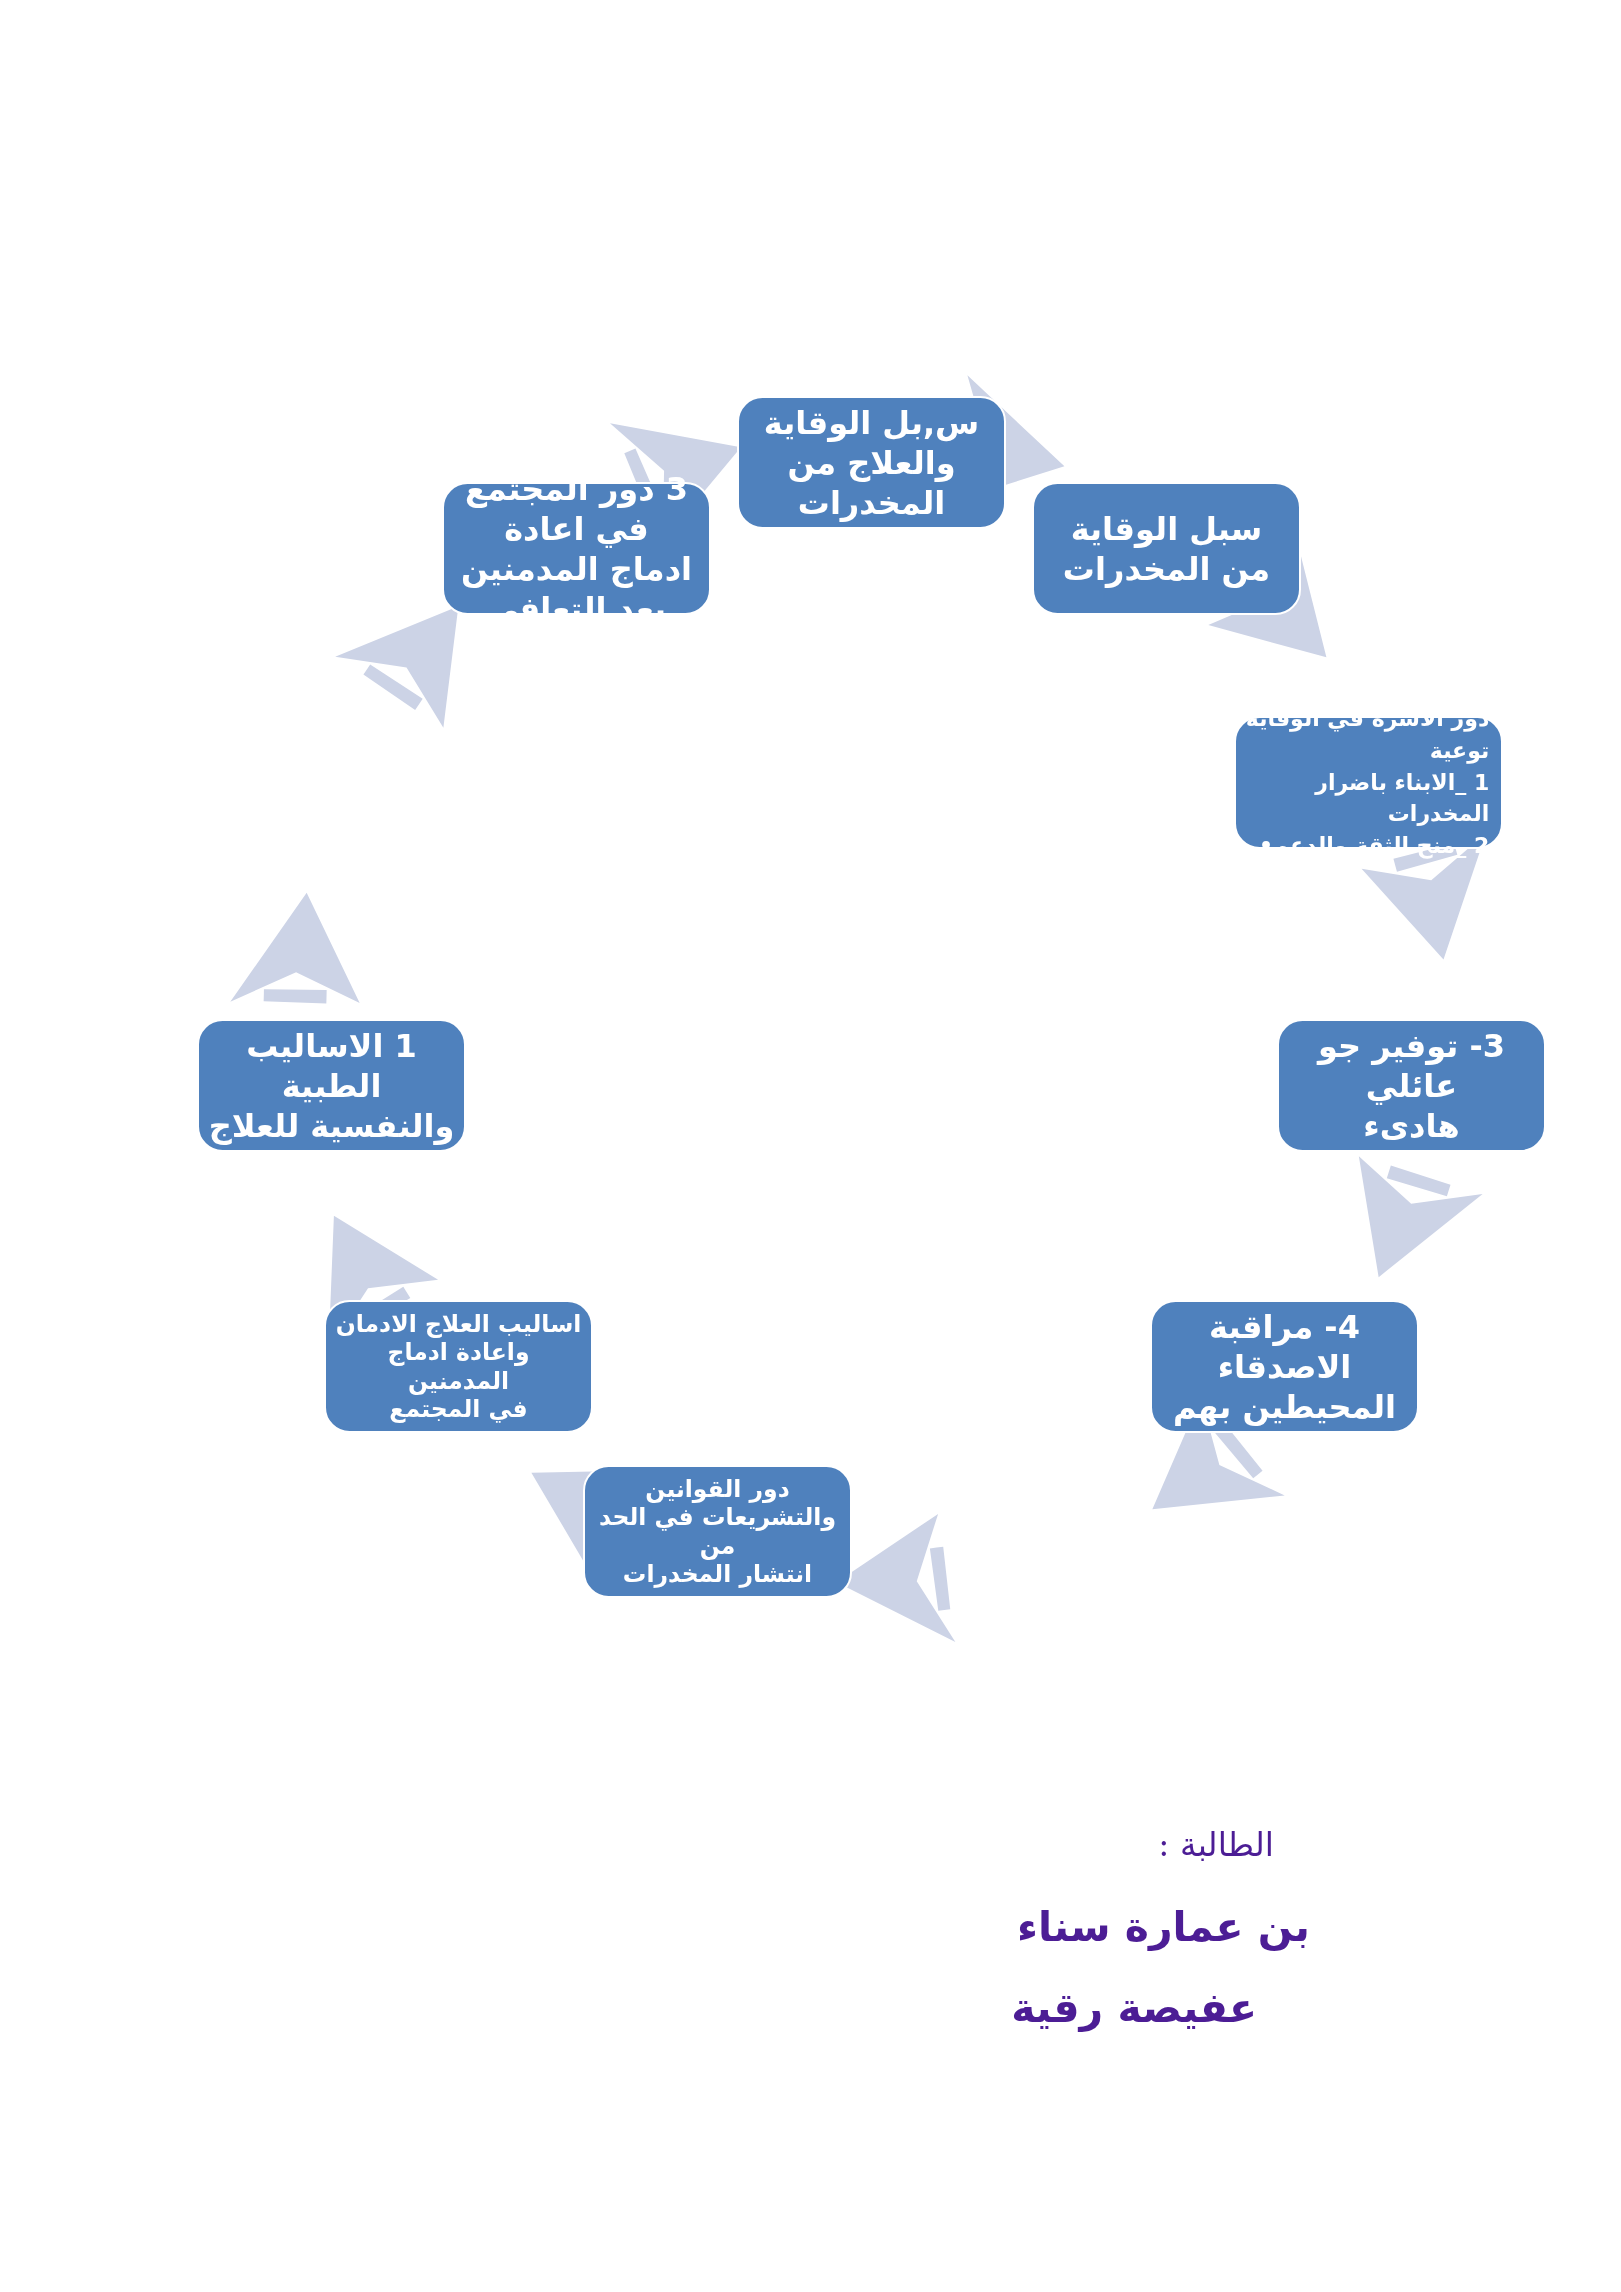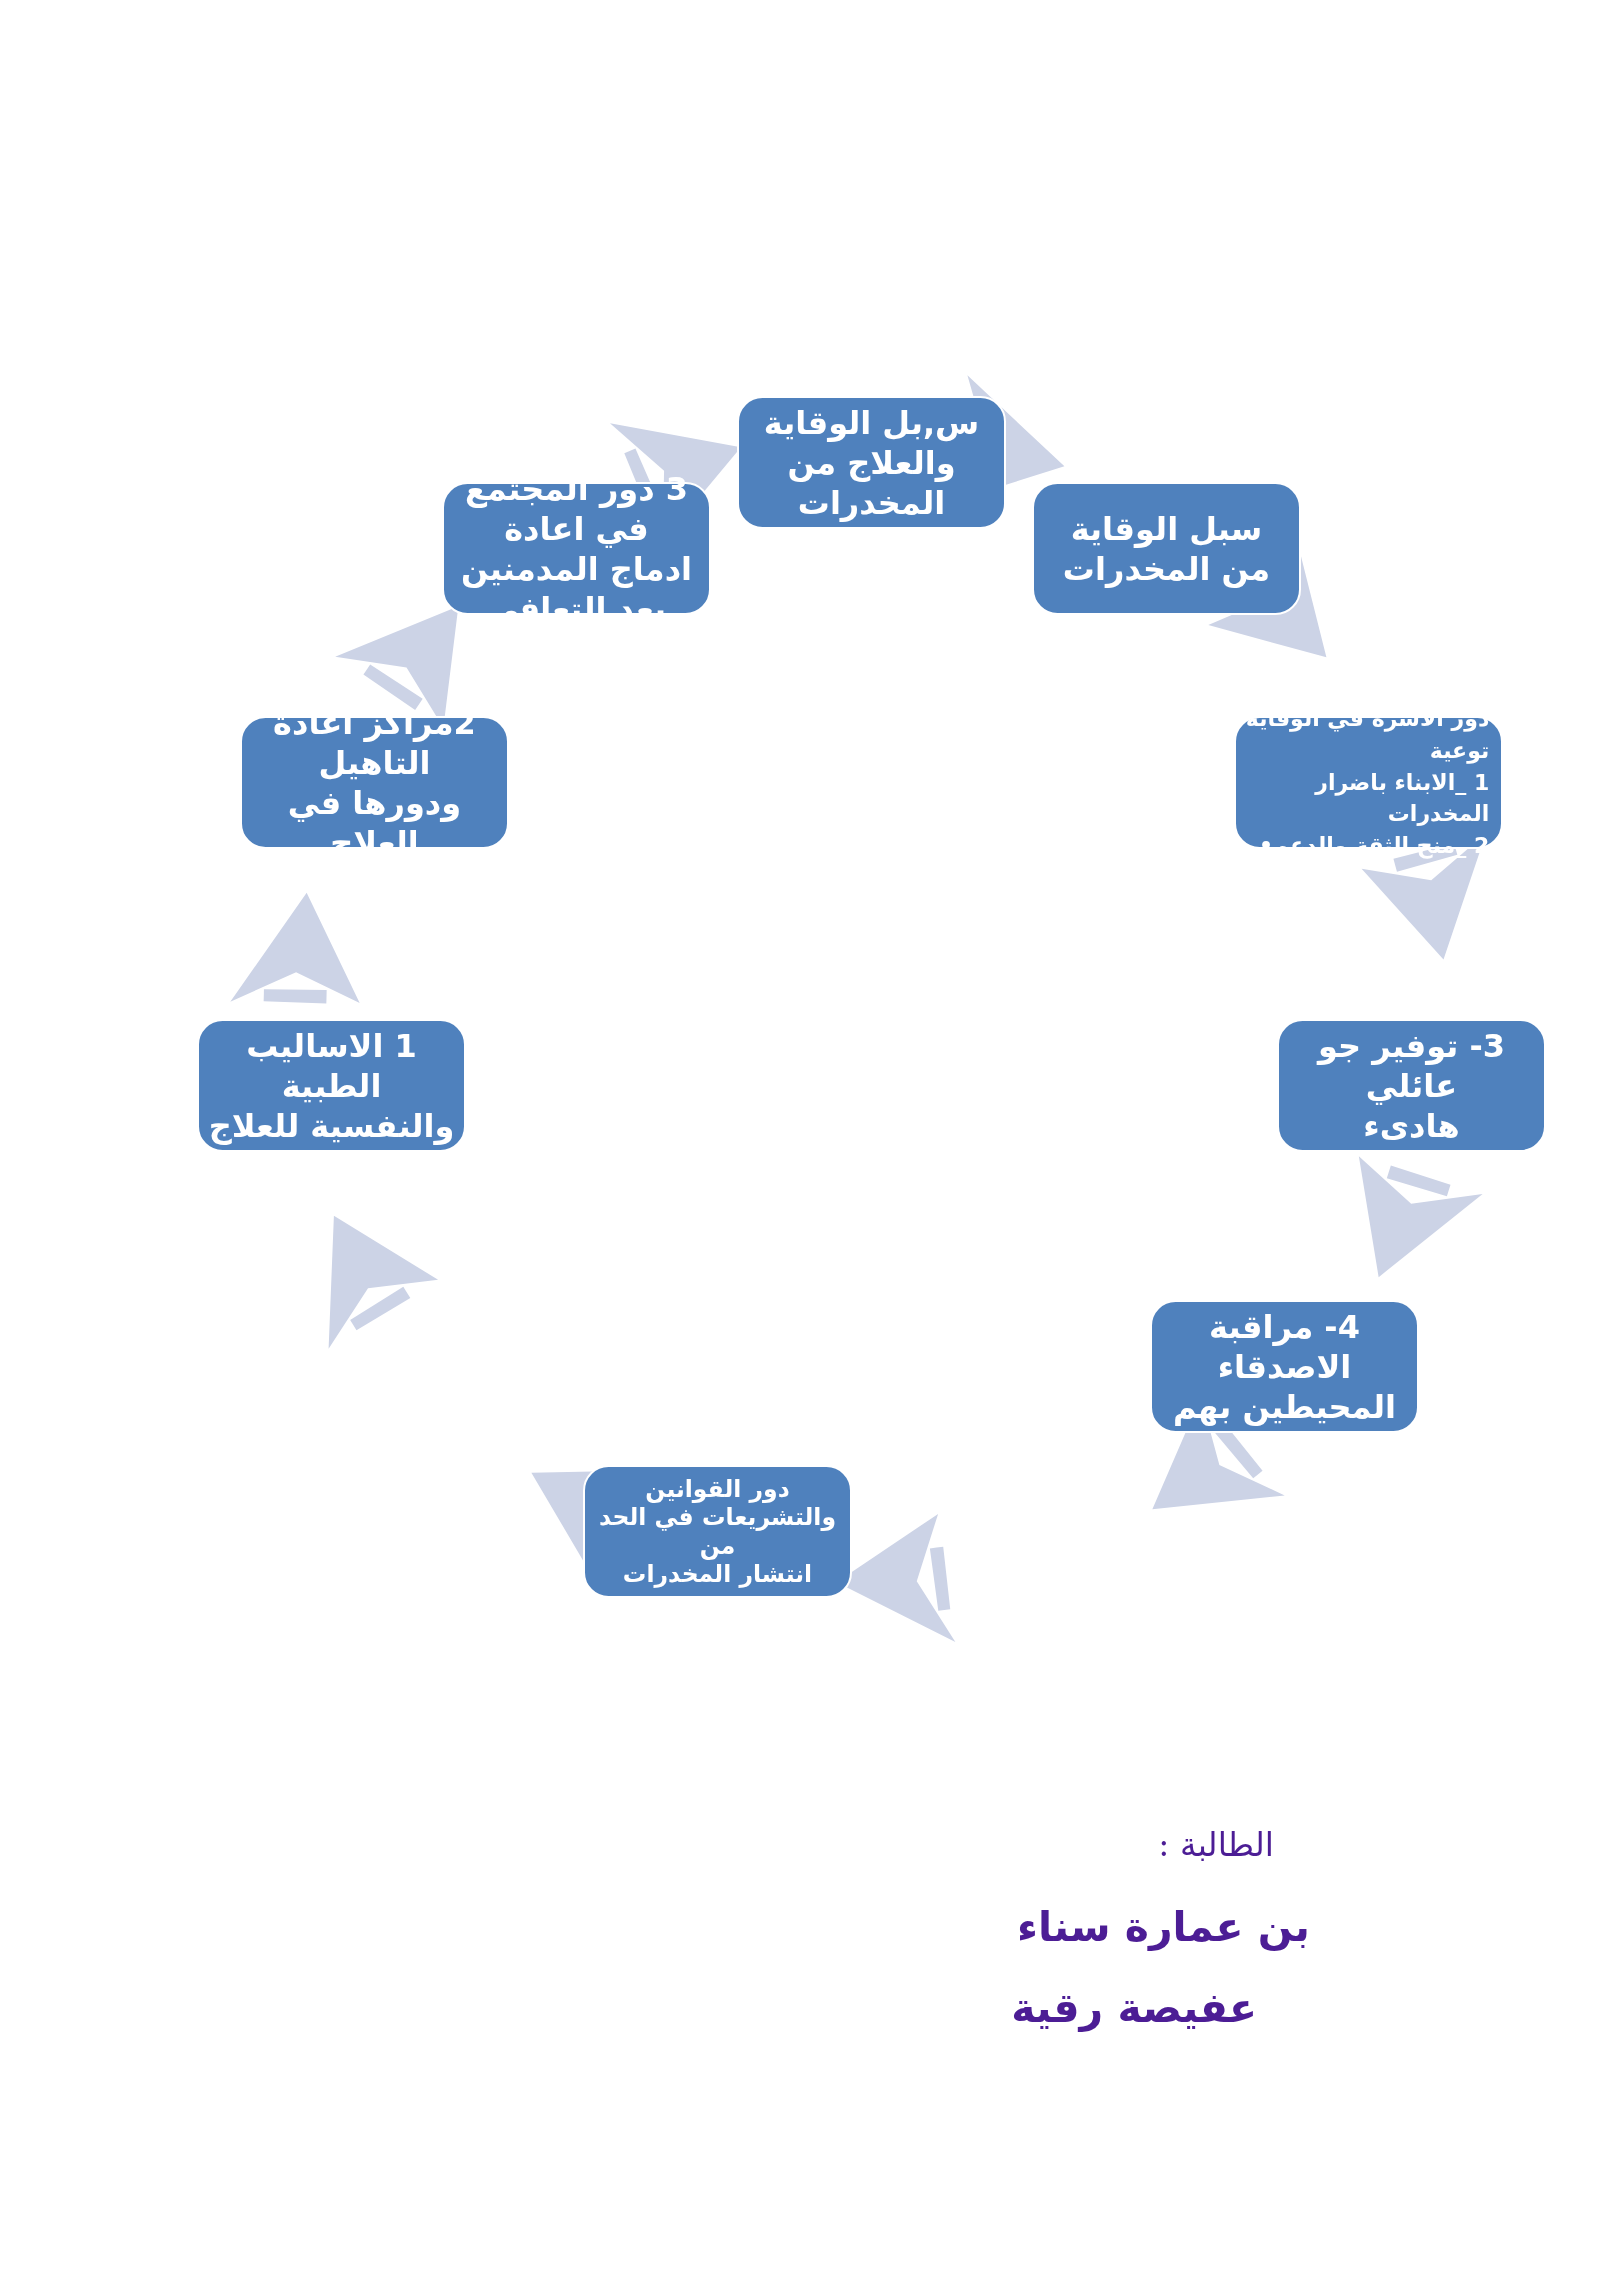--- a/index.html
+++ b/index.html
@@ -78,24 +78,25 @@
   <div class="cycle-box small" style="left:1234px;top:716px;">دور الاسرة في الوقاية توعية
 1 _الابناء باضرار المخدرات
 2 _منح الثقة والدعم•</div>
   <div class="cycle-box" style="left:1277px;top:1019px;">3- توفير جو عائلي
 هادىء</div>
   <div class="cycle-box" style="left:1150px;top:1300px;">4- مراقبة الاصدقاء
 المحيطين بهم</div>
   <div class="cycle-box tight" style="left:583px;top:1465px;">دور القوانين
 والتشريعات في الحد من
 انتشار المخدرات</div>
+  <div class="cycle-box tight" style="left:324px;top:1300px;">اساليب العلاج الادمان
+واعادة ادماج المدمنين
+في المجتمع</div>
   <div class="cycle-box" style="left:197px;top:1019px;">1 الاساليب الطبية
 والنفسية للعلاج</div>
-  <div class="cycle-box" style="left:240px;top:716px;">2مراكز اعادة التاهيل
-ودورها في العلاج</div>
   <div class="cycle-box" style="left:442px;top:482px;">3 دور المجتمع في اعادة
 ادماج المدمنين بعد التعافي</div>
 
   <div class="footer-line footer-label" style="right:347px;top:1825px;">الطالبة :</div>
   <div class="footer-line footer-name" style="right:311px;top:1903px;">بن عمارة سناء</div>
   <div class="footer-line footer-name" style="right:364px;top:1984px;text-align:right;">عفيصة رقية</div>
 
 </div>
 
 

